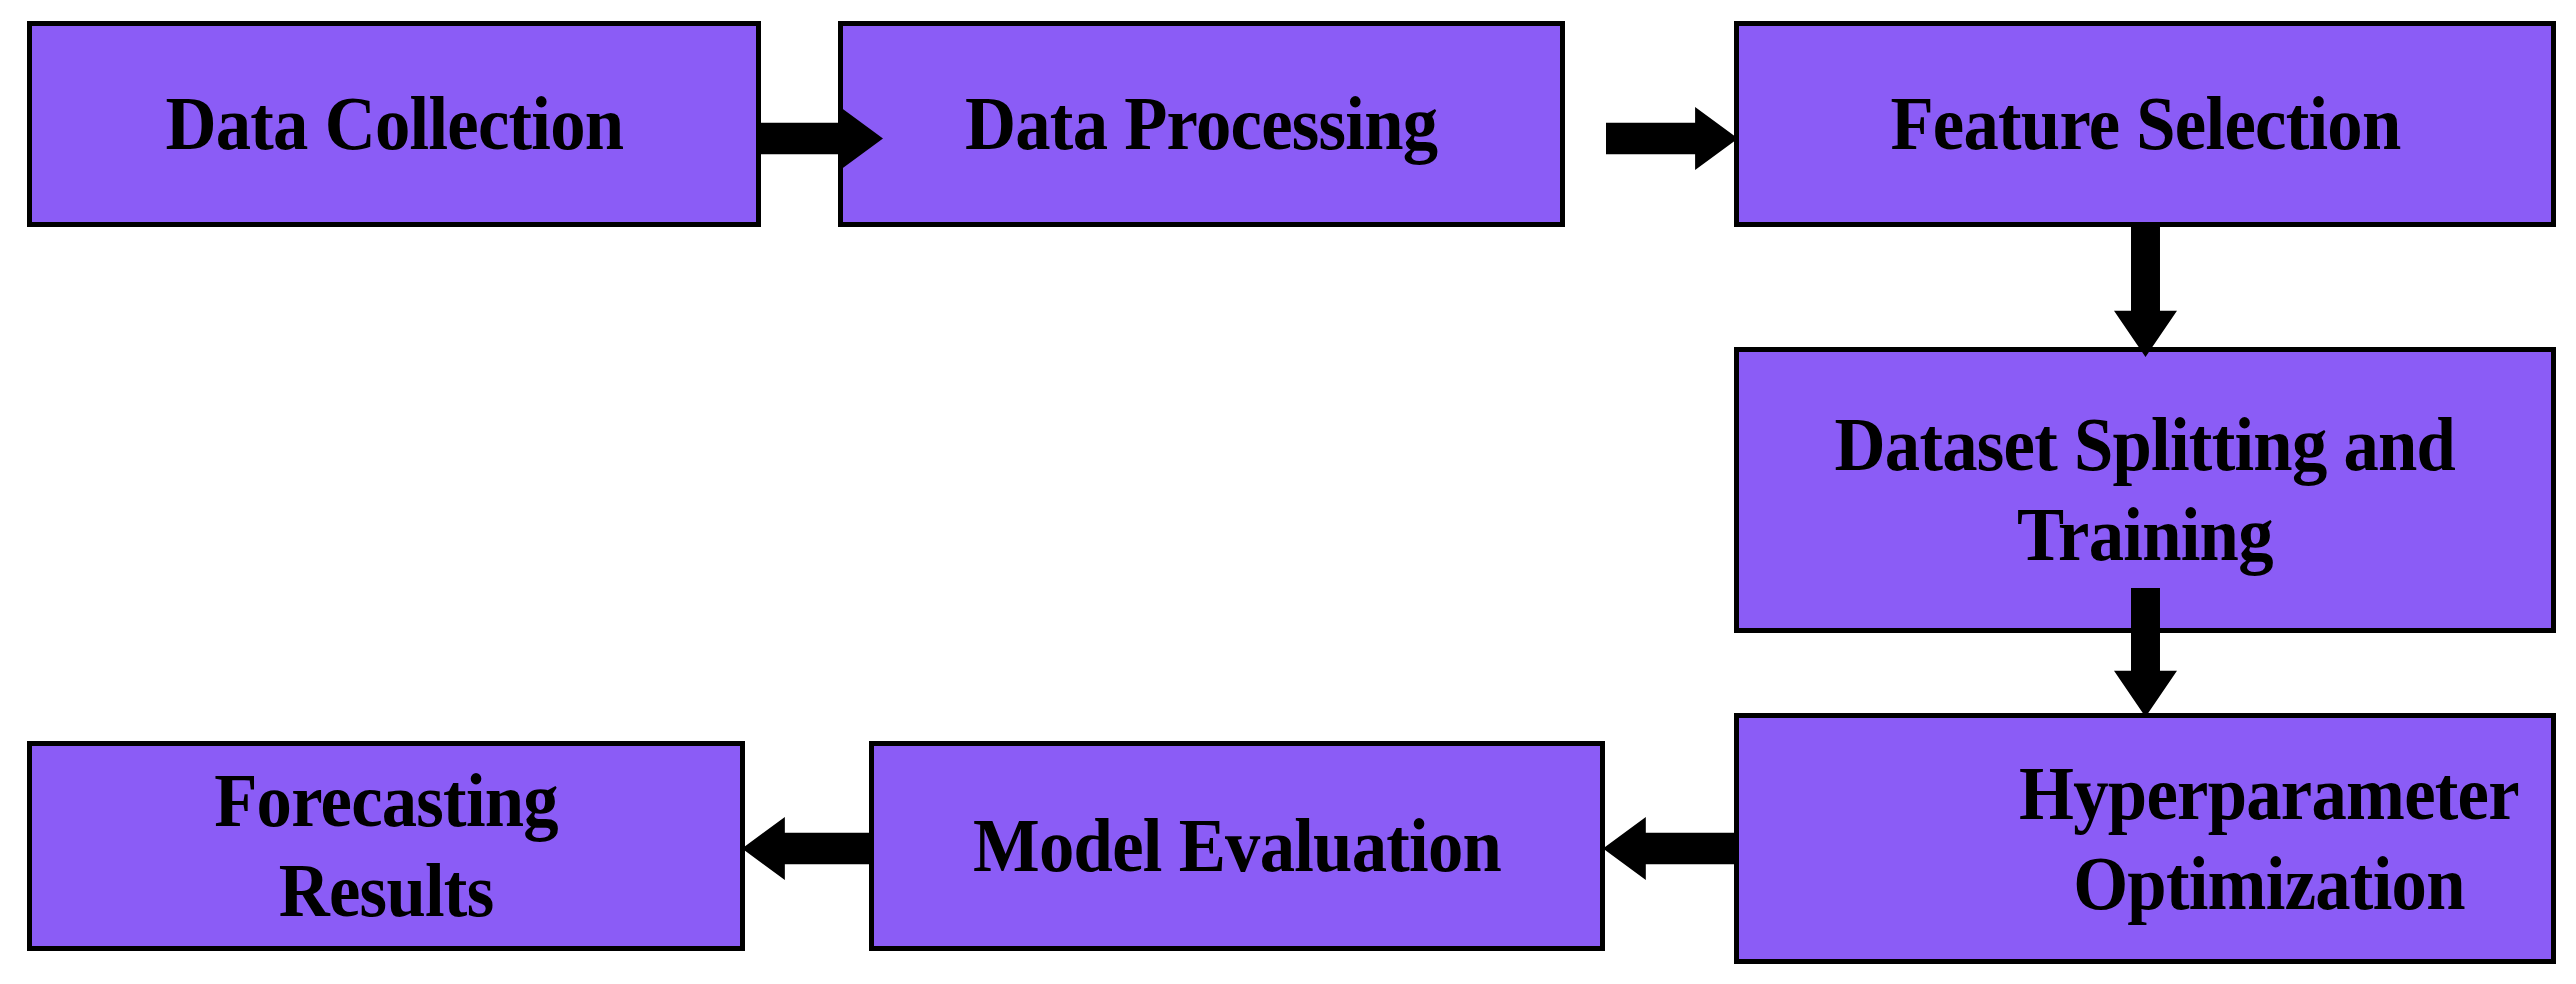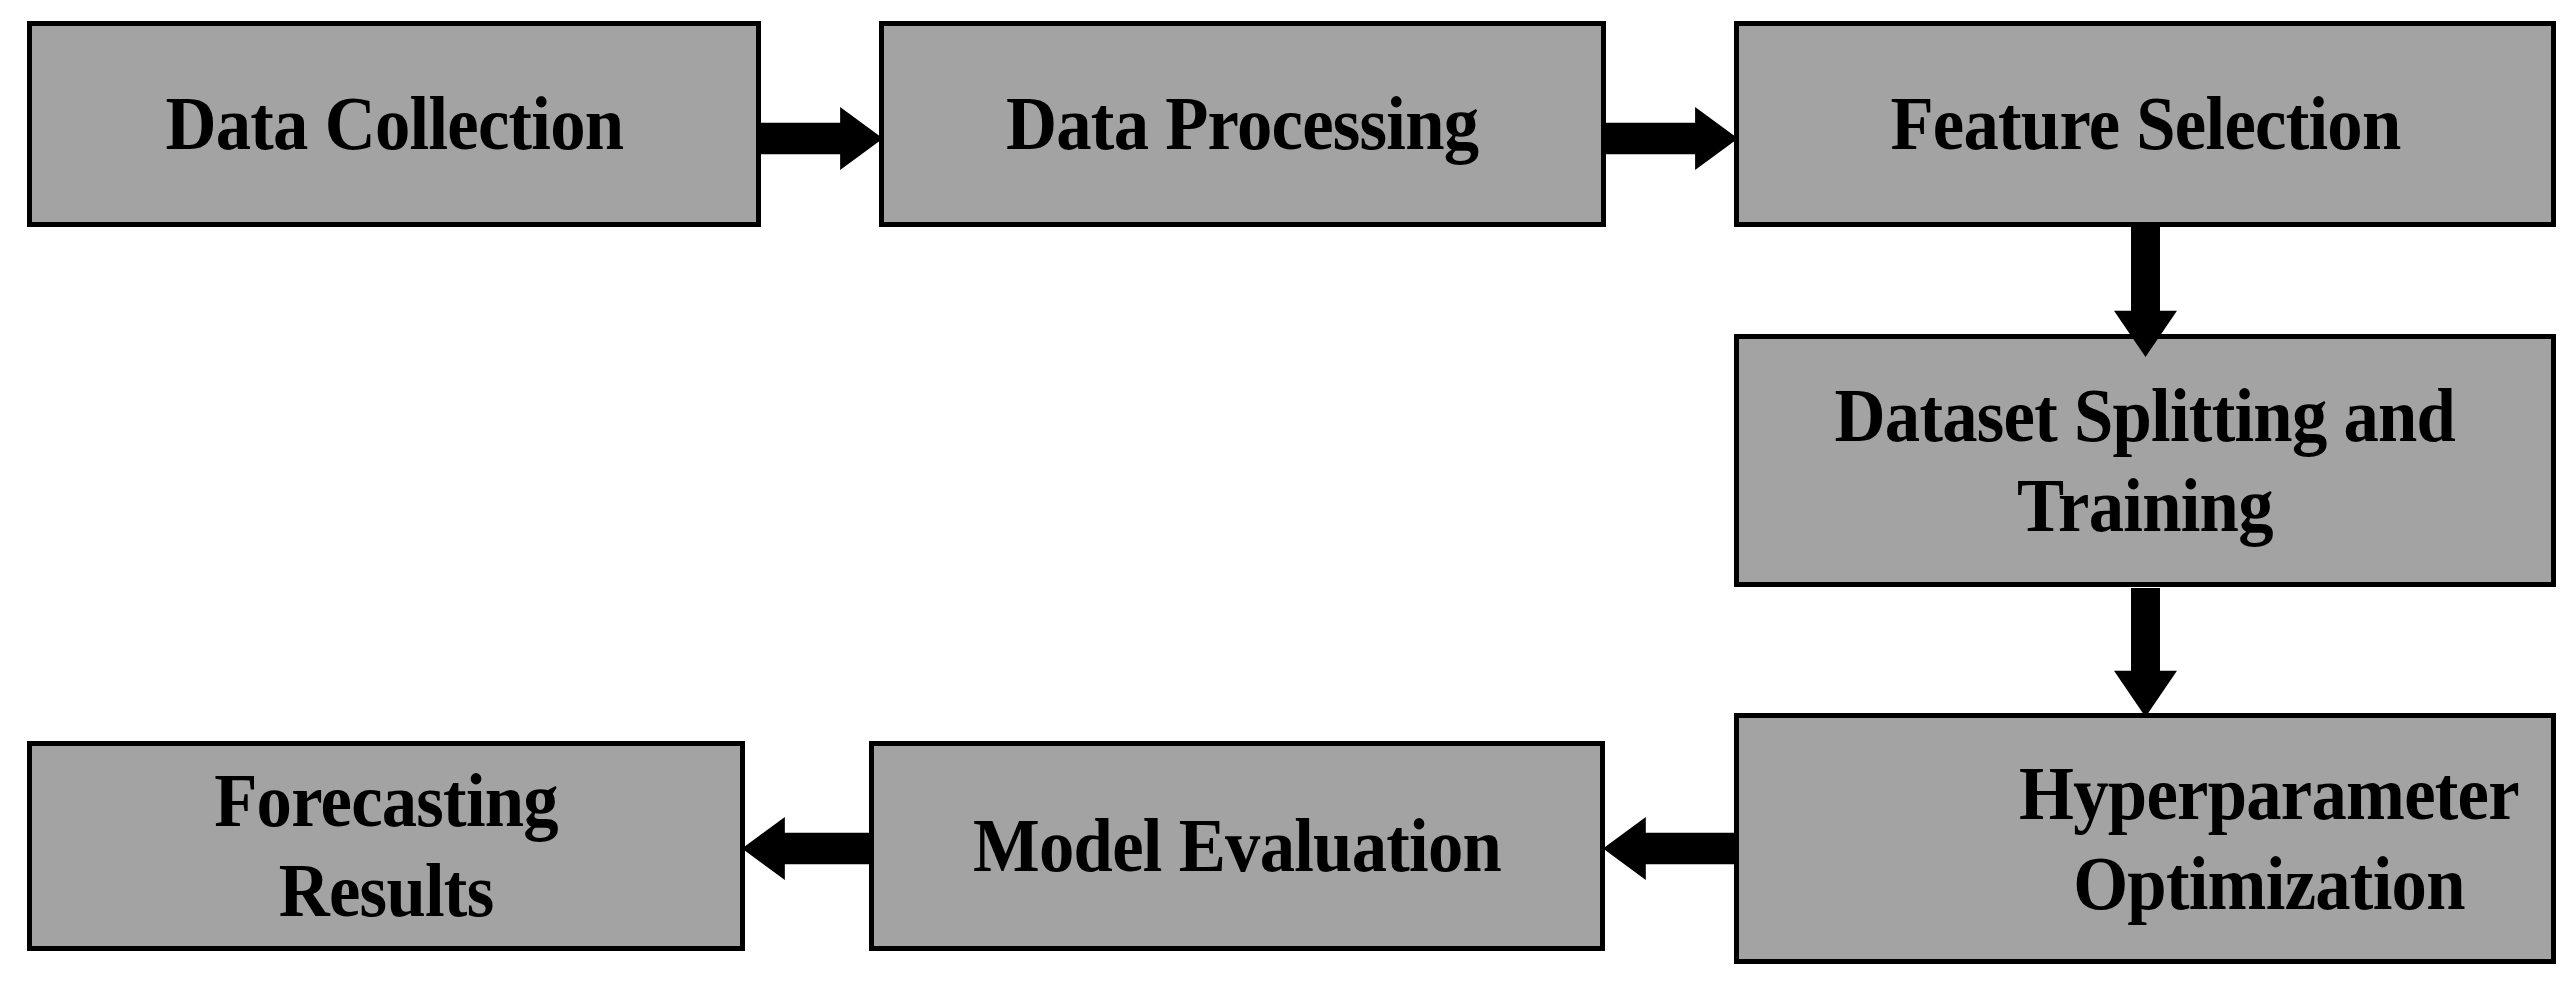--- a/index.html
+++ b/index.html
@@ -12,21 +12,21 @@
     position: relative;
     width: 2576px;
     height: 984px;
     background: #ffffff;
     overflow: hidden;
     font-family: "Liberation Serif", "DejaVu Serif", serif;
   }
   .node {
     position: absolute;
     box-sizing: border-box;
-    background: #a3a3a3;
+    background: #8b5cf6;
     border: 5.8px solid #000000;
     display: flex;
     align-items: center;
     justify-content: center;
     text-align: center;
   }
   .node-label {
     font-family: "Liberation Serif", "DejaVu Serif", serif;
     font-weight: bold;
     font-size: 76px;
@@ -47,27 +47,27 @@
     height: 100%;
   }
 </style>
 </head>
 <body>
 
 <div id="canvas">
     <div class="node" style="left: 27px; top: 20.6px; width: 734px; height: 206px; border-color: rgb(0, 0, 0);">
       <span class="node-label">Data Collection</span>
     </div>
-    <div class="node" style="left: 879px; top: 20.6px; width: 727px; height: 206px; border-color: rgb(0, 0, 0);">
+    <div class="node" style="left: 838px; top: 20.6px; width: 727px; height: 206px; border-color: rgb(0, 0, 0);">
       <span class="node-label">Data Processing</span>
     </div>
     <div class="node" style="left: 1734px; top: 20.6px; width: 822px; height: 206px; border-color: rgb(0, 0, 0); text-align: center;">
       <span class="node-label">Feature Selection</span>
     </div>
-    <div class="node" style="left: 1734px; top: 334px; width: 822px; height: 253px; border-color: rgb(0, 0, 0);">
+    <div class="node" style="left: 1734px; top: 347px; width: 822px; height: 286px; border-color: rgb(0, 0, 0);">
       <span class="node-label">Dataset Splitting and
 Training</span>
     </div>
     <div class="node" style="left: 1734px; top: 713px; width: 822px; height: 251px; border-color: rgb(0, 0, 0); justify-content: flex-end;">
       <span class="node-label">Hyperparameter
 Optimization</span>
     </div>
     <div class="node" style="left: 869px; top: 741px; width: 736px; height: 210px; border-color: rgb(0, 0, 0);">
       <span class="node-label">Model Evaluation</span>
     </div>

